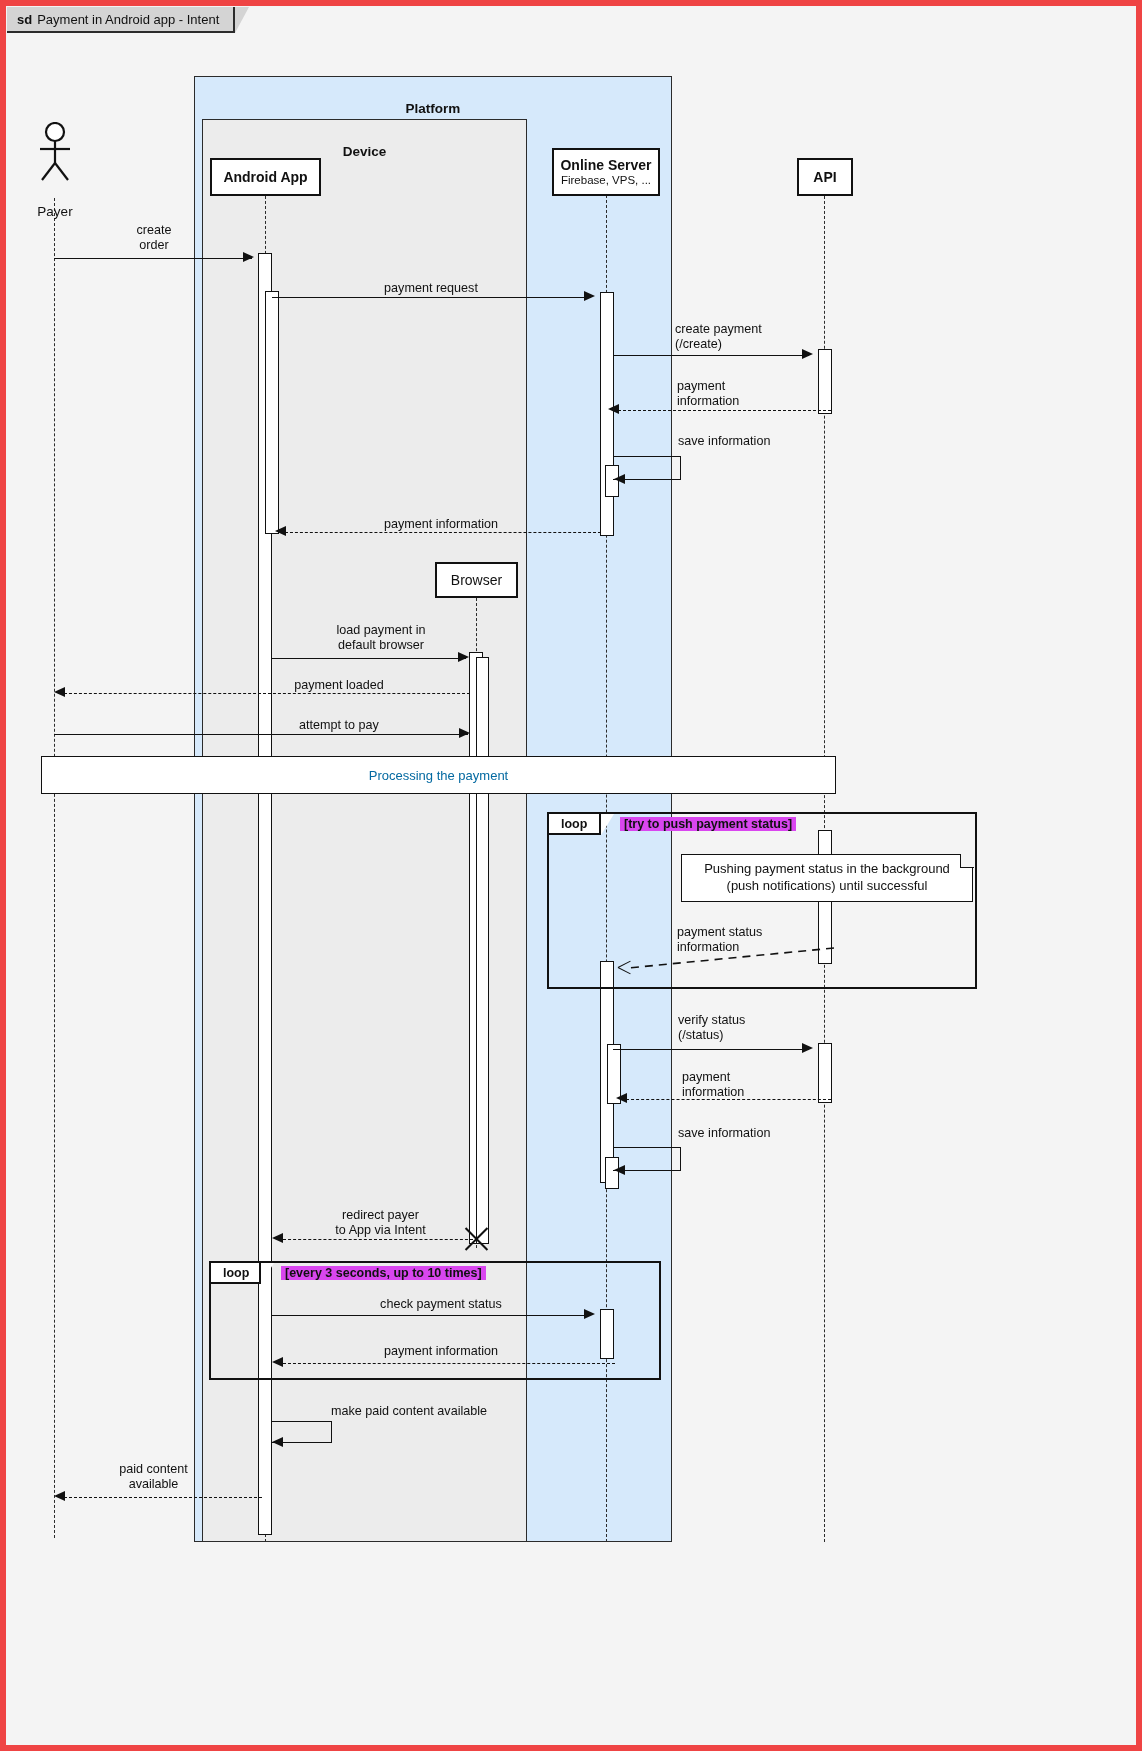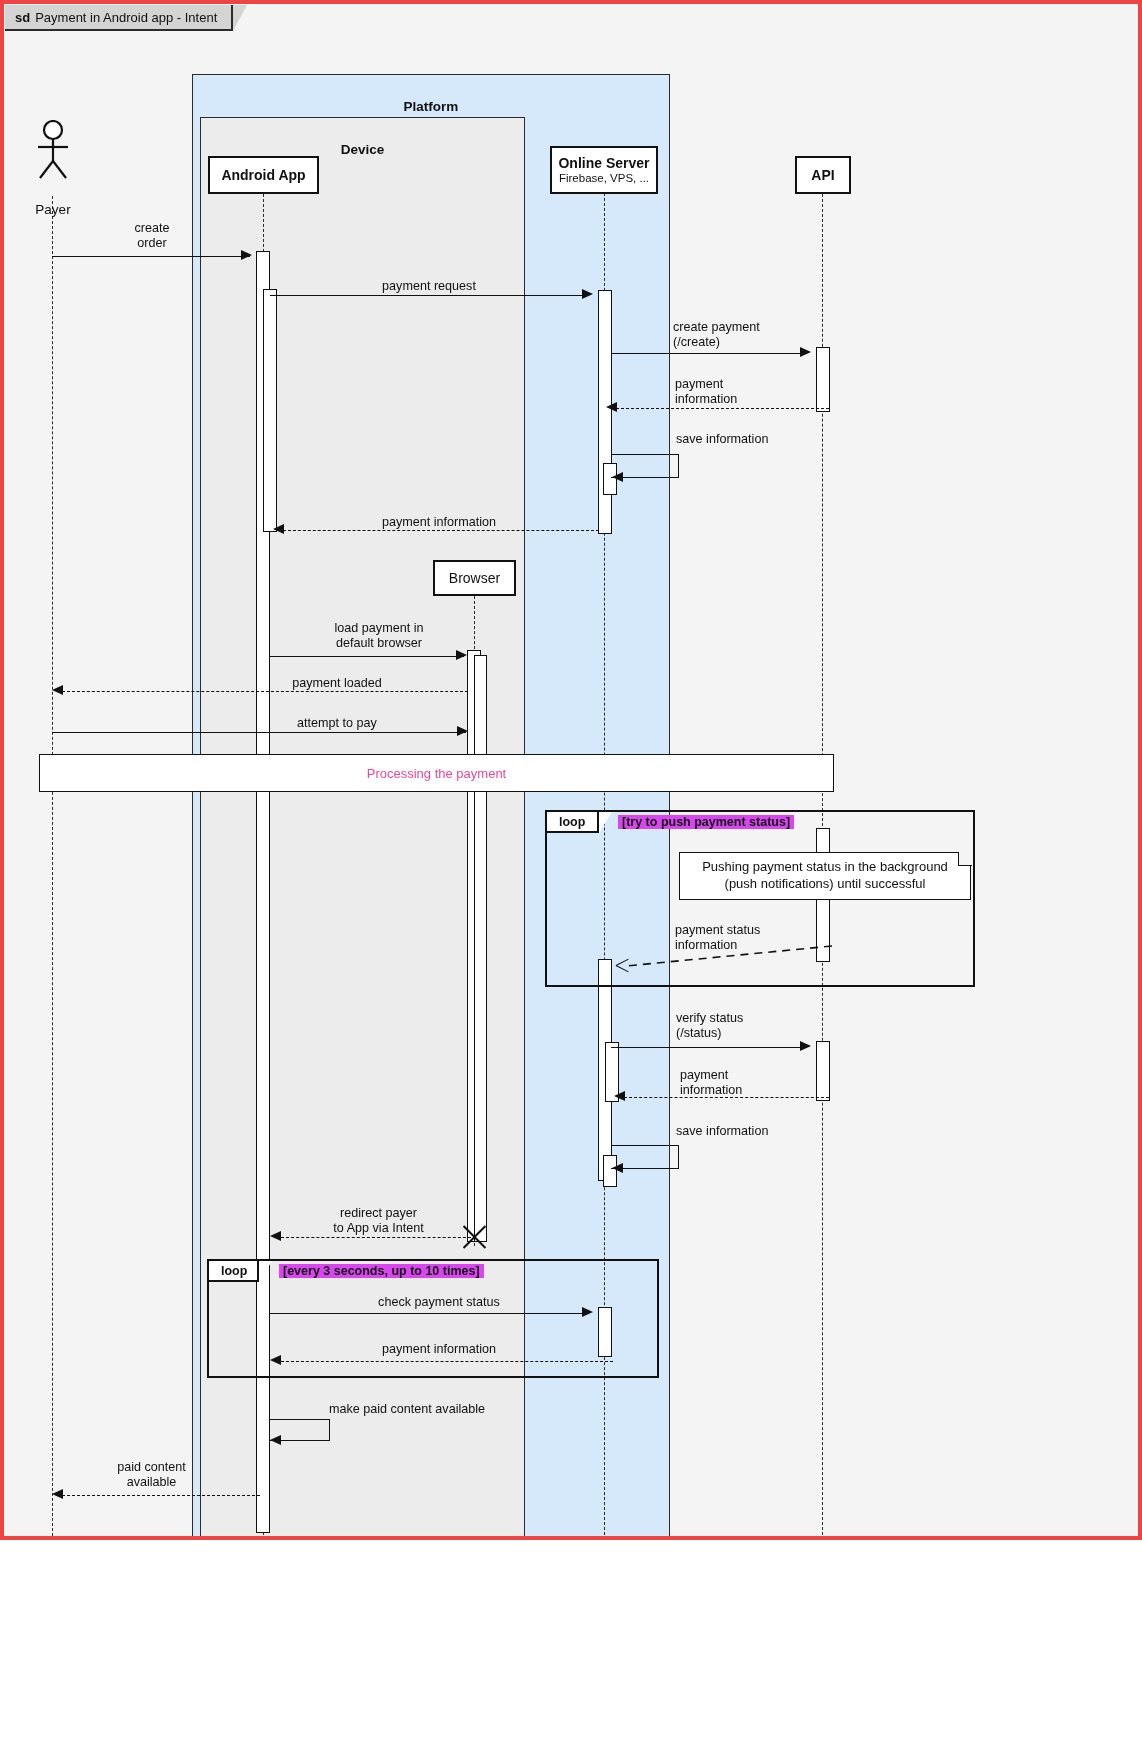--- a/index.html
+++ b/index.html
@@ -1,17 +1,17 @@
 <!DOCTYPE html>
 <html><head>
 <meta charset="utf-8">
 <style>
   html,body{margin:0;padding:0;background:#fff;}
   body{font-family:"Liberation Sans",sans-serif;}
-  #root{position:relative;width:1142px;height:1540px;background:#f4f4f4;border:4px solid #ef4444;box-sizing:border-box;overflow:hidden;}
+  #root{position:relative;width:1142px;height:1751px;background:#f4f4f4;border:6px solid #ef4444;box-sizing:border-box;overflow:hidden;}
 
   
   .frame-tab{position:absolute;left:1px;top:1px;height:26px;background:#d4d4d4;border-right:2px solid #2b2b2b;border-bottom:2px solid #2b2b2b;
     display:flex;align-items:center;padding:0 8px 0 10px;font-size:13px;color:#111;box-sizing:border-box;}
   .frame-tab .sd{font-weight:bold;margin-right:5px;}
   .tab-notch{position:absolute;top:1px;width:14px;height:26px;background:#d4d4d4;
      clip-path:polygon(0 0,100% 0,0 100%);border-bottom:0;}
 
   
   .group{position:absolute;box-sizing:border-box;border:1.6px solid #2b2b2b;}
@@ -55,21 +55,21 @@
 
   
   .frag{position:absolute;box-sizing:border-box;border:2.2px solid #111;}
   .frag-lbl{position:absolute;box-sizing:border-box;background:#fff;border-right:2.2px solid #111;border-bottom:2.2px solid #111;
      display:flex;align-items:center;padding-left:12px;font-weight:bold;font-size:12.5px;color:#111;}
   .frag-notch{position:absolute;background:#fff;clip-path:polygon(0 0,100% 0,0 100%);}
   .frag-cond{position:absolute;background:#d946ef;padding:0 4px;font-weight:bold;font-size:12.5px;color:#111;white-space:nowrap;}
 
   
   .wbar{position:absolute;box-sizing:border-box;background:#fff;border:1.6px solid #111;
-     display:flex;align-items:center;justify-content:center;font-size:13px;color:#ec4899;}
+     display:flex;align-items:center;justify-content:center;font-size:13px;color:#0369a1;}
 
   
   .note{position:absolute;box-sizing:border-box;background:#fff;border:1.6px solid #111;
      display:flex;align-items:center;justify-content:center;text-align:center;font-size:13px;color:#111;line-height:1.28;}
   .note-fold{position:absolute;width:13px;height:13px;background:#f4f4f4;border-left:1.6px solid #111;border-bottom:1.6px solid #111;}
 
   
   .destroy{position:absolute;}
   .destroy i{position:absolute;left:0;top:14px;width:31px;height:0;border-top:2.6px solid #111;transform-origin:center;}
   .destroy i:first-child{transform:rotate(45deg);}

